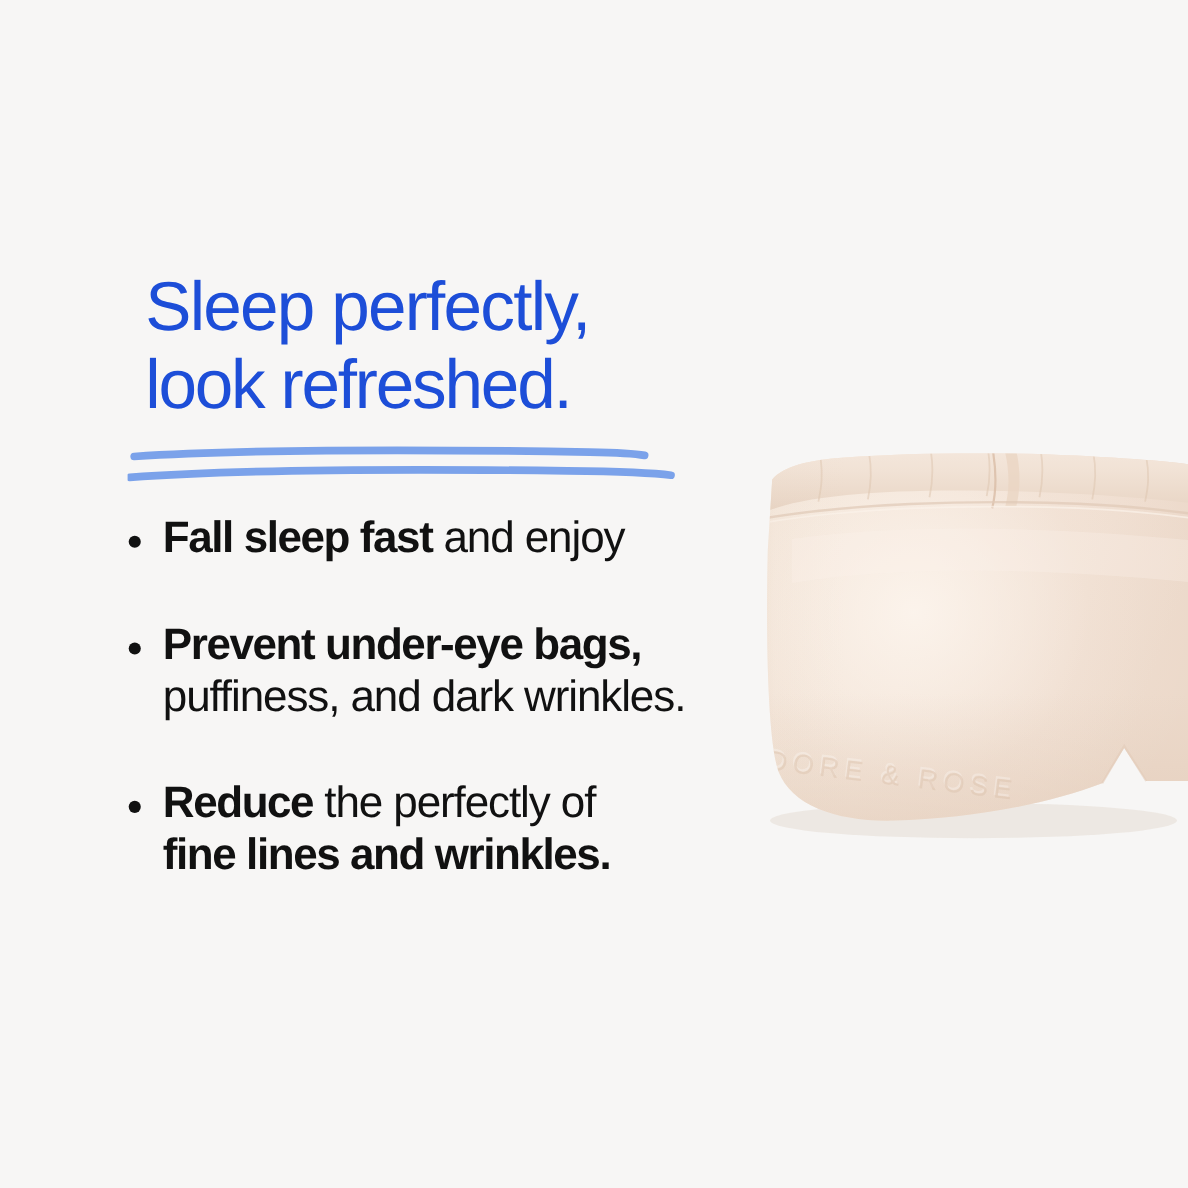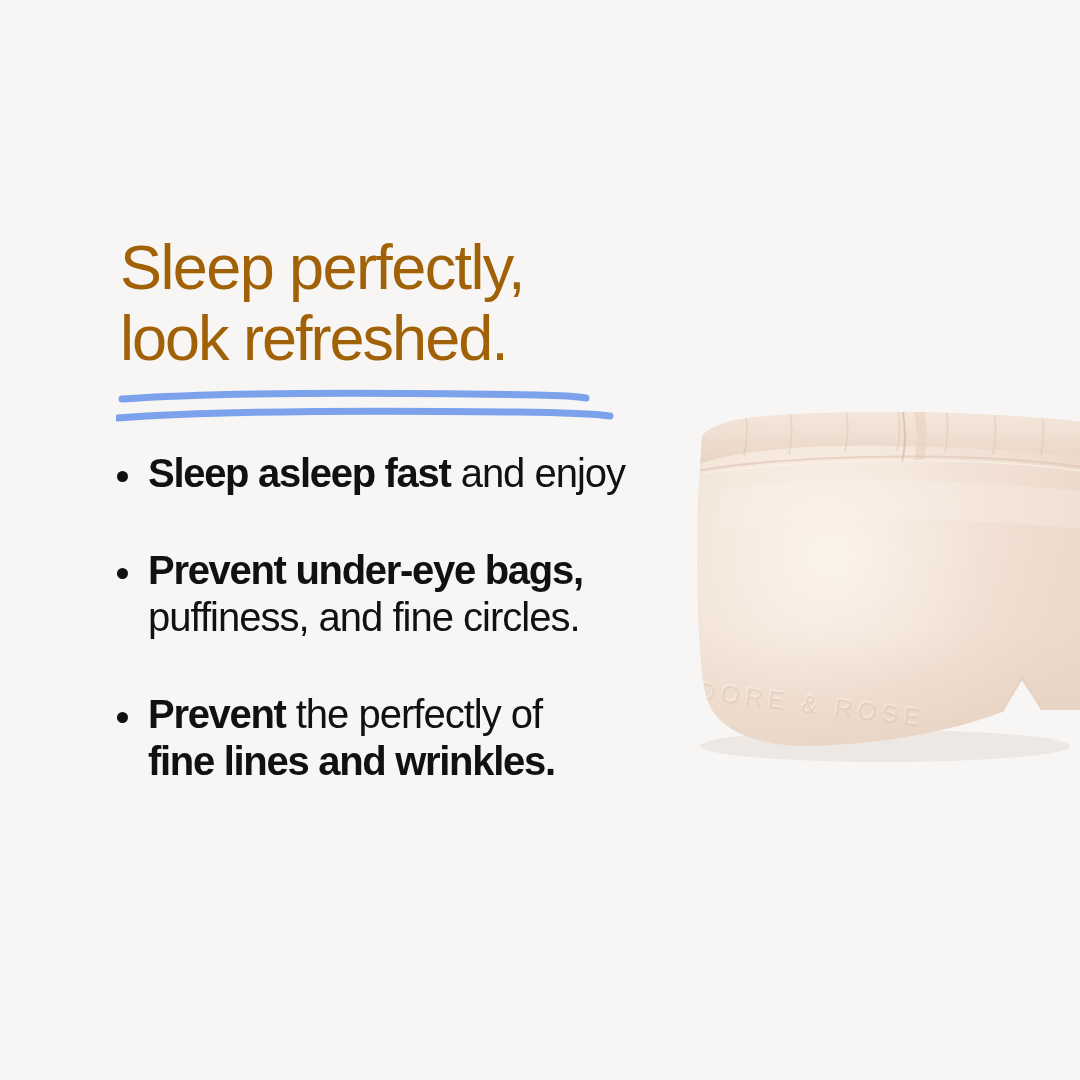--- a/index.html
+++ b/index.html
@@ -41,25 +41,25 @@
 
   
   .copy-block {
     position: absolute;
     left: 116px;
     top: 228px;
     width: 580px;
   }
 
   .headline {
-    margin: 4px;
+    margin: 16px;
     font-size: 63px;
     line-height: 71px;
     letter-spacing: -1.6px;
-    color: #a16207;
+    color: #1d4ed8;
     font-weight: 400;
   }
   .headline .line-1 {
     display: block;
     font-weight: 400;
   }
   .headline .line-2 {
     display: block;
     font-weight: 400;
     letter-spacing: -2.0px;
@@ -220,35 +220,35 @@
         <path d="M6,13 C 90,7 250,6 420,9 C 448,9.5 462,10.5 470,12" fill="none" stroke="#7ba2ea" stroke-width="7" stroke-linecap="round"></path>
         <path d="M2,32 C 80,26 230,24 400,26 C 452,26.6 480,28 494,30" fill="none" stroke="#7ba2ea" stroke-width="7" stroke-linecap="round"></path>
       </svg>
     </div>
 
     <ul class="bullets">
 
       <li class="bullet-item">
         <span class="bullet-dot"></span>
         <span class="bullet-text">
-          <span class="bullet-line"><b>Sleep asleep fast</b><span> and enjoy</span></span>
+          <span class="bullet-line"><b>Fall sleep fast</b><span> and enjoy</span></span>
         </span>
       </li>
 
       <li class="bullet-item">
         <span class="bullet-dot"></span>
         <span class="bullet-text">
           <span class="bullet-line"><b>Prevent under-eye bags,</b></span>
-          <span class="bullet-line"><span>puffiness, and fine circles.</span></span>
+          <span class="bullet-line"><span>puffiness, and dark wrinkles.</span></span>
         </span>
       </li>
 
       <li class="bullet-item">
         <span class="bullet-dot"></span>
         <span class="bullet-text">
-          <span class="bullet-line"><b>Prevent</b><span> the perfectly of</span></span>
+          <span class="bullet-line"><b>Reduce</b><span> the perfectly of</span></span>
           <span class="bullet-line"><b>fine lines and wrinkles.</b></span>
         </span>
       </li>
 
     </ul>
   </div>
 </div>
 
 </body></html>

